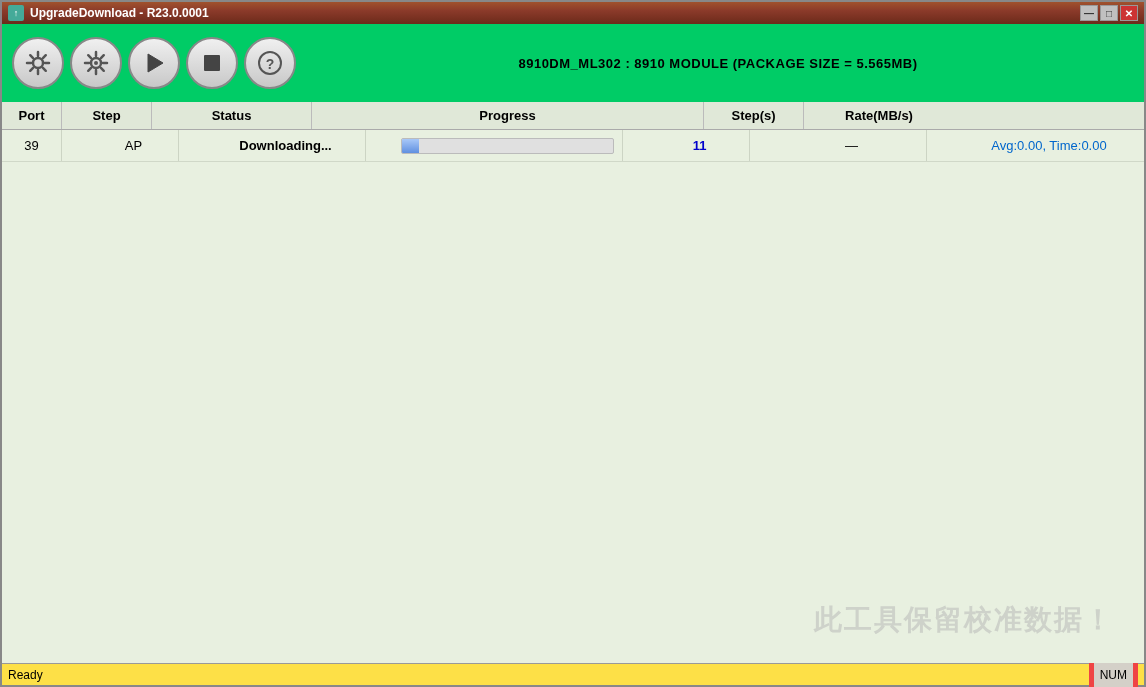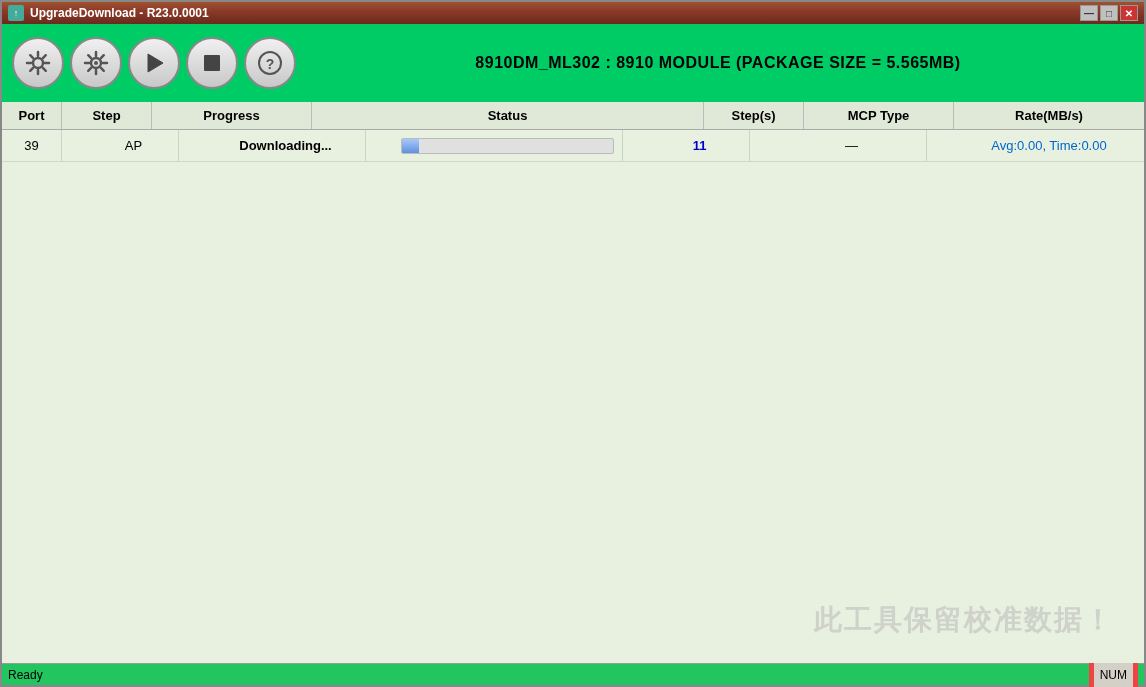--- a/index.html
+++ b/index.html
@@ -87,21 +87,21 @@
       cursor: pointer;
       flex-shrink: 0;
     }
     .toolbar-btn svg {
       width: 28px;
       height: 28px;
     }
     .toolbar-title {
       flex: 1;
       text-align: center;
-      font-size: 16px;
+      font-size: 13px;
       font-weight: bold;
       color: #000;
       letter-spacing: 0.5px;
     }
     .content-area {
       flex: 1;
       display: flex;
       flex-direction: column;
       background: #e8f0e0;
       overflow: hidden;
@@ -168,21 +168,21 @@
       right: 30px;
       font-size: 28px;
       color: rgba(180, 180, 180, 0.5);
       font-weight: bold;
       pointer-events: none;
       white-space: nowrap;
       letter-spacing: 2px;
     }
     .status-bar {
       height: 22px;
-      background: #22c55e;
+      background: #fde047;
       border-top: 1px solid #999;
       display: flex;
       align-items: center;
       justify-content: space-between;
       padding: 0 6px;
       flex-shrink: 0;
     }
     .status-text {
       font-size: 12px;
       color: #000;
@@ -248,24 +248,23 @@
     </div>
 
     <div class="toolbar-title">8910DM_ML302 : 8910 MODULE (PACKAGE SIZE = 5.565MB)</div>
   </div>
 
   <div class="content-area" style="position:relative;">
 
     <div class="table-header">
       <div class="th">Port</div>
       <div class="th">Step</div>
+      <div class="th">Status</div>
       <div class="th">Progress</div>
-      <div class="th">Status</div>
       <div class="th">Step(s)</div>
-      <div class="th">MCP Type</div>
       <div class="th">Rate(MB/s)</div>
     </div>
 
     <div class="table-body">
       <div class="table-row">
         <div class="td">39</div>
         <div class="td">AP</div>
         <div class="td bold">Downloading...</div>
         <div class="td">
           <div class="progress-bar-container">

